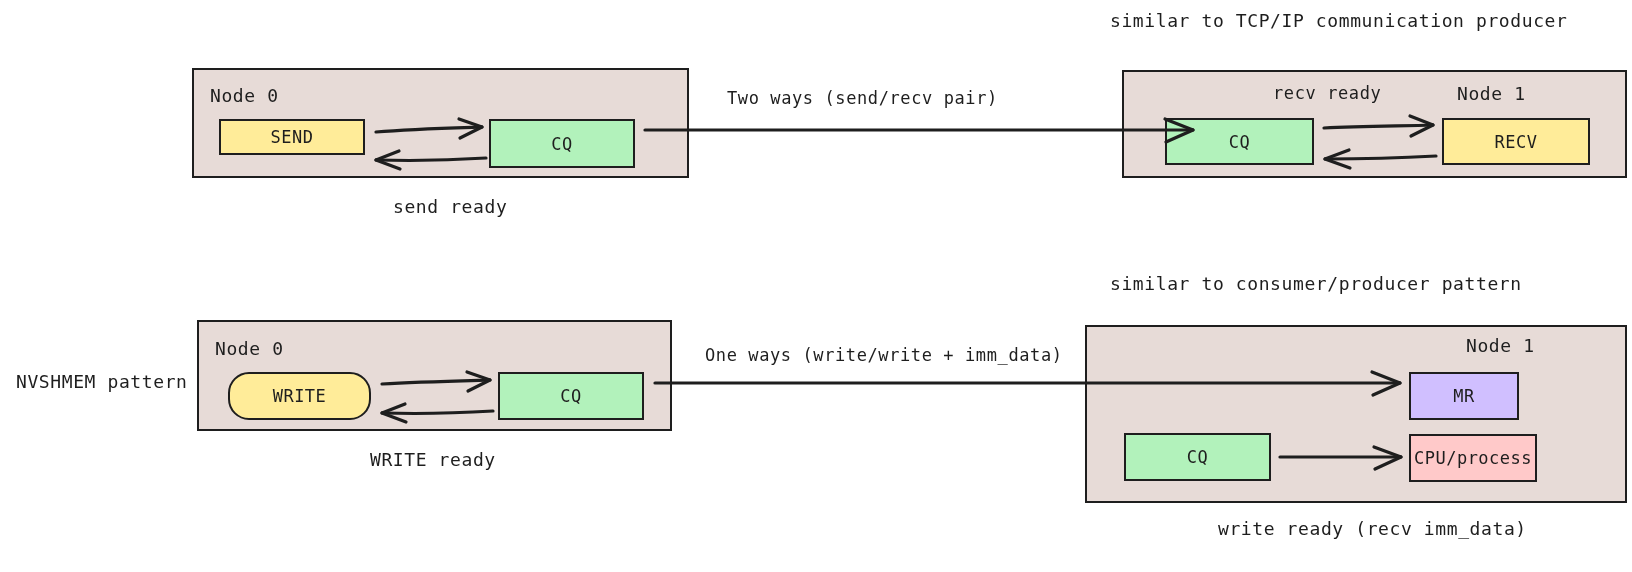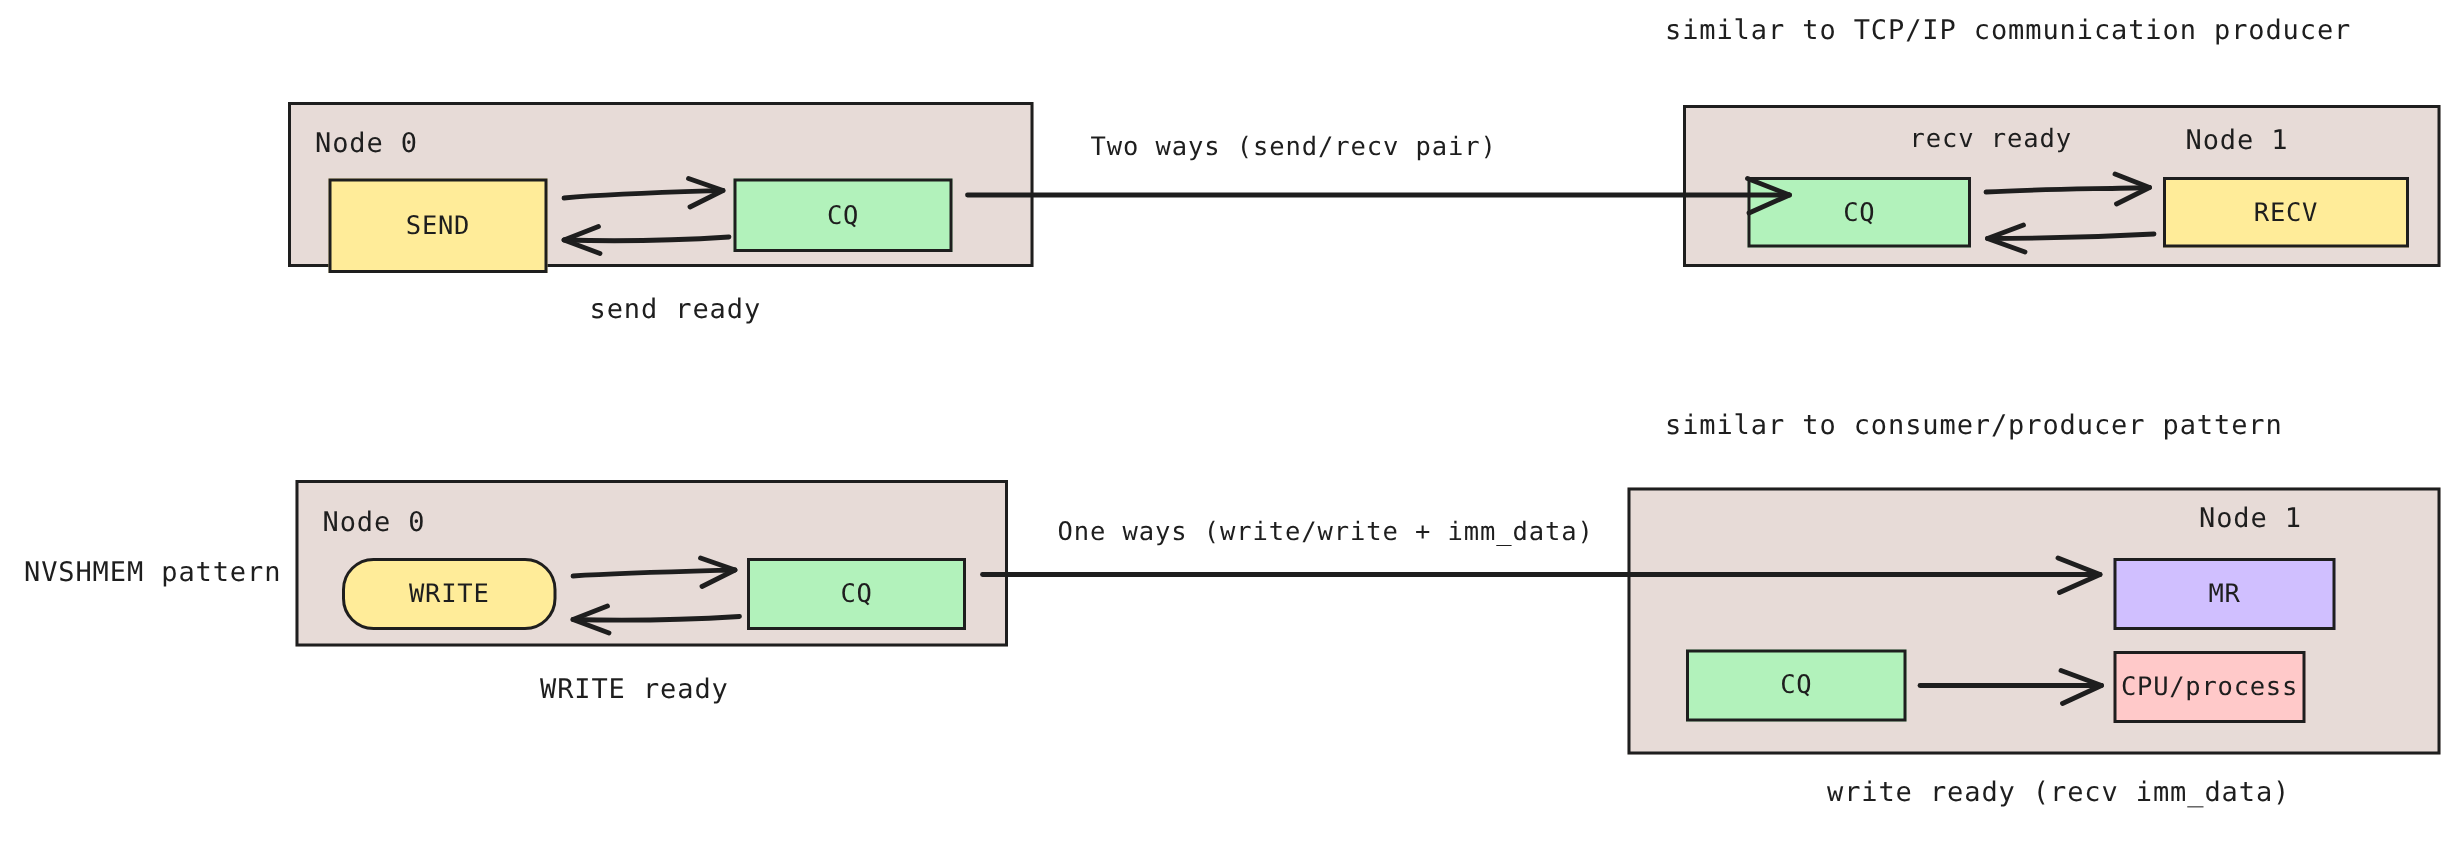--- a/index.html
+++ b/index.html
@@ -65,21 +65,21 @@
 <body>
 
 <div id="canvas">
 
   <div class="txt top-note" style="left:1110px; top:10px;">similar to TCP/IP communication producer</div>
 
   <div class="node-box" style="left:192px; top:68px; width:497px; height:110px;"></div>
 
   <div class="txt node-label" style="left:210px; top:85px;">Node 0</div>
 
-  <div class="inner-box fill-yellow" style="left:219px; top:119px; width:146px; height:63px;">
+  <div class="inner-box fill-yellow" style="left:219px; top:119px; width:146px; height:36px;">
     <span>SEND</span>
   </div>
 
   <div class="inner-box fill-green" style="left:489px; top:119px; width:146px; height:49px;">
     <span>CQ</span>
   </div>
 
   <div class="txt caption" style="left:393px; top:196px;">send ready</div>
 
   <div class="txt" style="left:727px; top:88px;">Two ways (send/recv pair)</div>
@@ -87,49 +87,49 @@
   <div class="node-box" style="left:1122px; top:70px; width:505px; height:108px;"></div>
 
   <div class="txt small" style="left:1273px; top:83px;">recv ready</div>
 
   <div class="txt node-label" style="left:1457px; top:83px;">Node 1</div>
 
   <div class="inner-box fill-green" style="left:1165px; top:118px; width:149px; height:47px;">
     <span>CQ</span>
   </div>
 
-  <div class="inner-box fill-yellow" style="left:1442px; top:118px; width:164px; height:47px;">
+  <div class="inner-box fill-yellow" style="left:1442px; top:118px; width:148px; height:47px;">
     <span>RECV</span>
   </div>
 
   <div class="txt top-note" style="left:1110px; top:273px;">similar to consumer/producer pattern</div>
 
   <div class="txt caption" style="left:16px; top:371px;">NVSHMEM pattern</div>
 
   <div class="node-box" style="left:197px; top:320px; width:475px; height:111px;"></div>
 
   <div class="txt node-label" style="left:215px; top:338px;">Node 0</div>
 
   <div class="inner-box fill-yellow" style="left:228px; top:372px; width:143px; height:48px;border-radius:21px;">
     <span>WRITE</span>
   </div>
 
   <div class="inner-box fill-green" style="left:498px; top:372px; width:146px; height:48px;">
     <span>CQ</span>
   </div>
 
-  <div class="txt caption" style="left:360px; top:449px;">WRITE ready</div>
+  <div class="txt caption" style="left:370px; top:449px;">WRITE ready</div>
 
   <div class="txt" style="left:705px; top:345px;">One ways (write/write + imm_data)</div>
 
   <div class="node-box" style="left:1085px; top:325px; width:542px; height:178px;"></div>
 
   <div class="txt node-label" style="left:1466px; top:335px;">Node 1</div>
 
-  <div class="inner-box fill-purple" style="left:1409px; top:372px; width:148px; height:48px;">
+  <div class="inner-box fill-purple" style="left:1409px; top:372px; width:110px; height:48px;">
     <span>MR</span>
   </div>
 
   <div class="inner-box fill-pink" style="left:1409px; top:434px; width:128px; height:48px;">
     <span>CPU/process</span>
   </div>
 
   <div class="inner-box fill-green" style="left:1124px; top:433px; width:147px; height:48px;">
     <span>CQ</span>
   </div>

